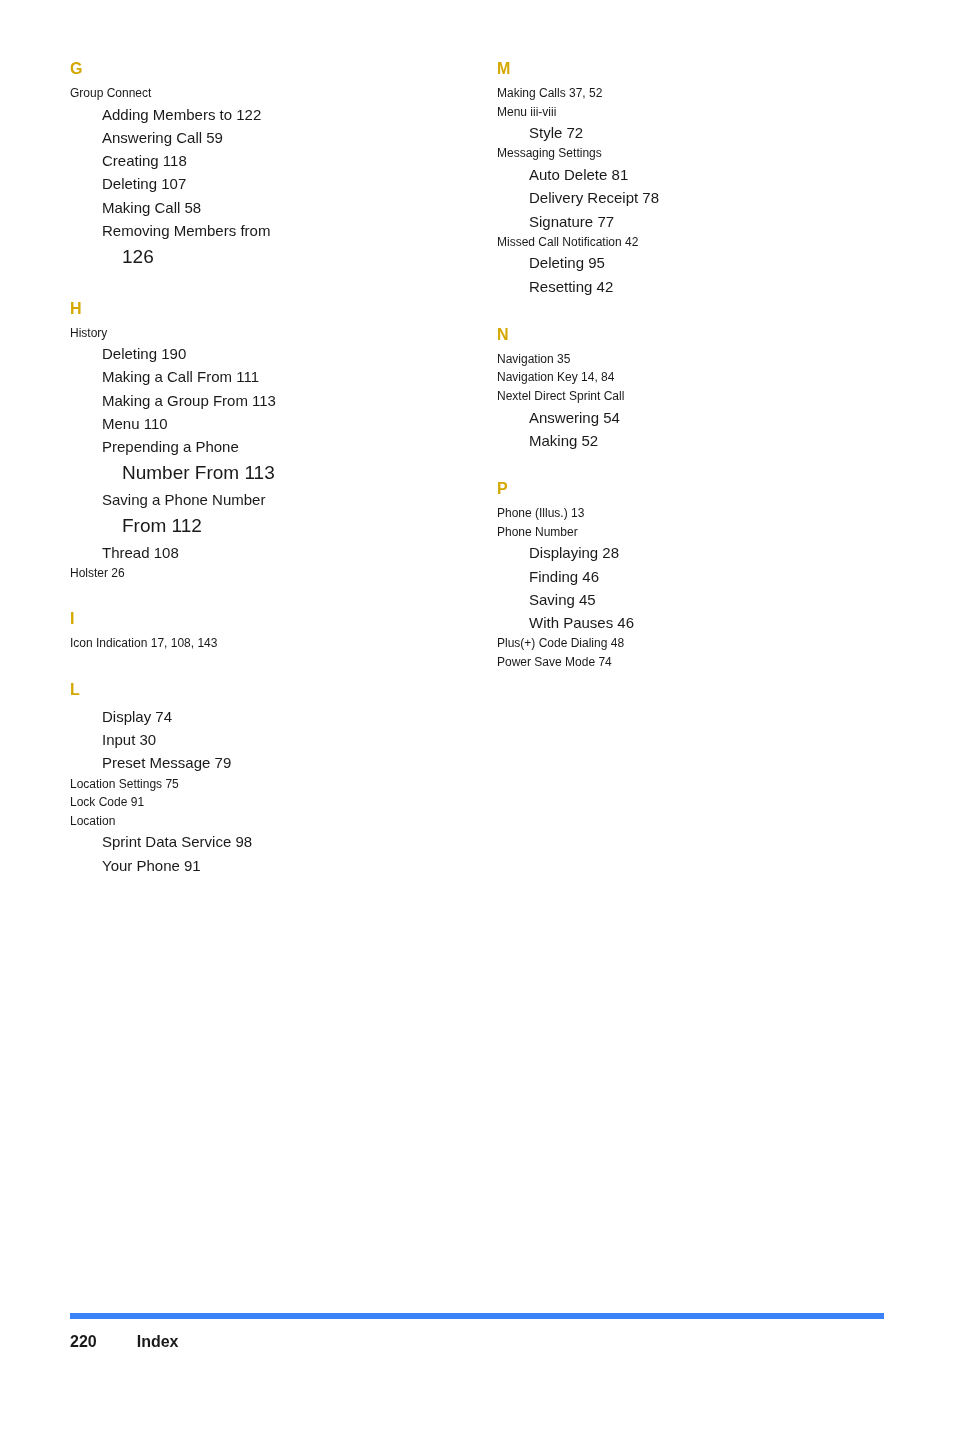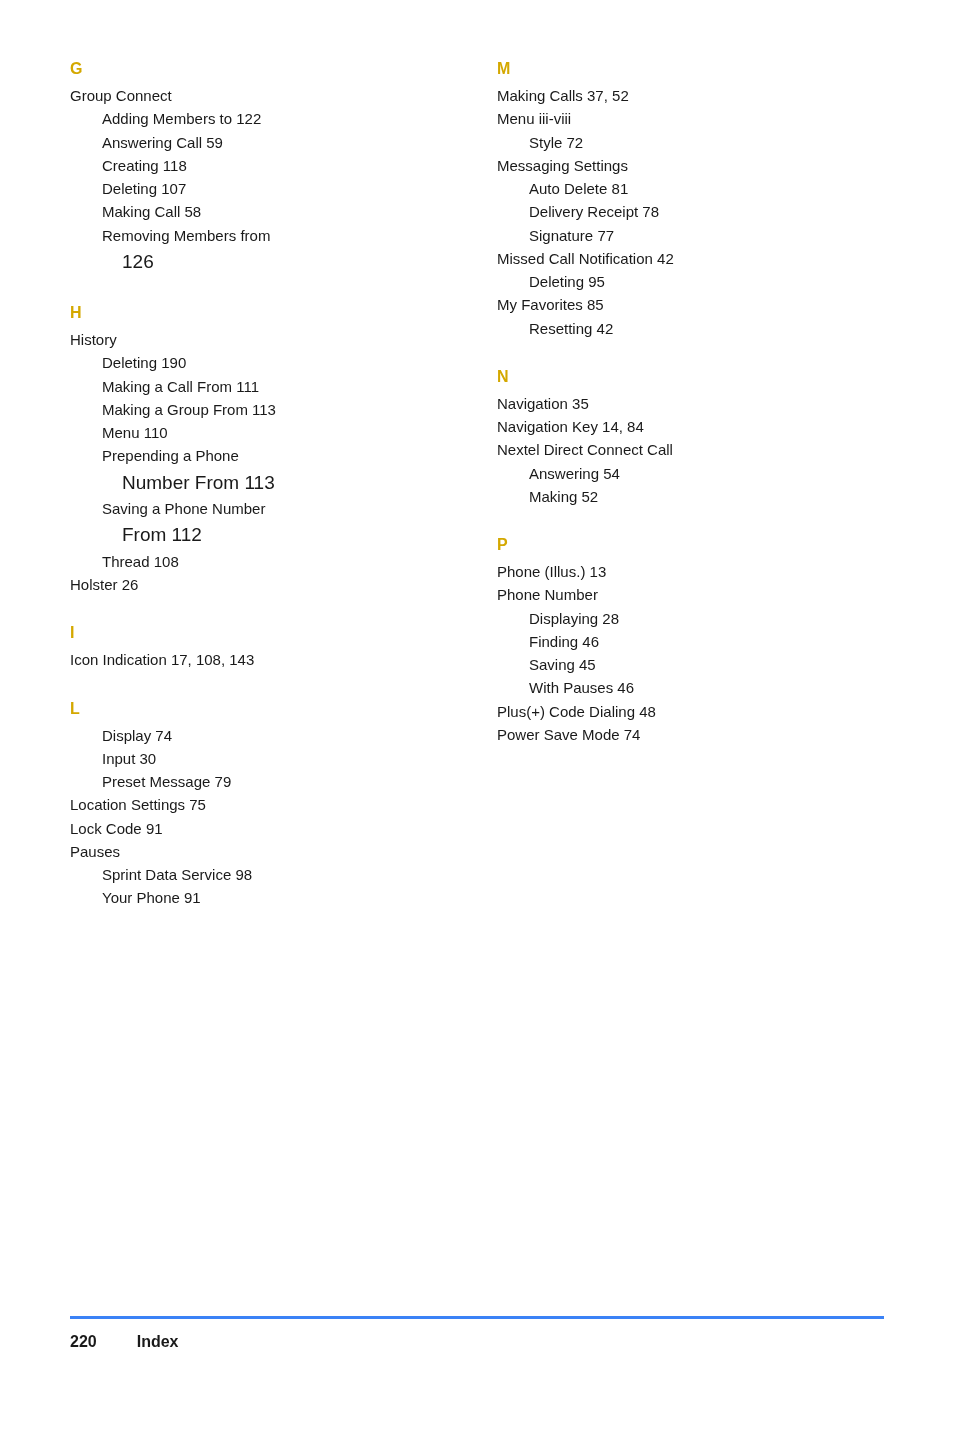--- a/index.html
+++ b/index.html
@@ -35,38 +35,38 @@
       color: #d4a800;
       font-weight: bold;
       font-size: 16px;
       margin-bottom: 6px;
     }
     .entry {
       line-height: 1.55;
       font-size: 15px;
     }
     .entry-main {
-      font-size: 15px;
+      font-size: 12px;
       line-height: 1.55;
     }
     .sub-entry {
       padding-left: 32px;
       font-size: 15px;
       line-height: 1.55;
     }
     .sub-sub-entry {
       padding-left: 52px;
       font-size: 19px;
       line-height: 1.55;
     }
     .footer {
       display: flex;
       flex-direction: row;
       align-items: center;
-      border-top: 3px solid #3b82f6;
+      border-top: 6px solid #3b82f6;
       padding-top: 14px;
       margin-top: 30px;
     }
     .footer-page {
       font-weight: bold;
       font-size: 16px;
       margin-right: 40px;
     }
     .footer-label {
       font-weight: bold;
@@ -108,45 +108,44 @@
           <div class="section-letter">I</div>
           <div class="entry entry-main">Icon Indication 17, 108, 143</div>
         </div>
         <div class="section">
           <div class="section-letter">L</div>
           <div class="entry sub-entry">Display 74</div>
           <div class="entry sub-entry">Input 30</div>
           <div class="entry sub-entry">Preset Message 79</div>
           <div class="entry entry-main">Location Settings 75</div>
           <div class="entry entry-main">Lock Code 91</div>
-          <div class="entry entry-main">Pauses</div>
+          <div class="entry entry-main">Location</div>
           <div class="entry sub-entry">Sprint Data Service 98</div>
           <div class="entry sub-entry">Your Phone 91</div>
         </div>
       </div>
     <div class="col" id="right-col">
         <div class="section">
           <div class="section-letter">M</div>
           <div class="entry entry-main">Making Calls 37, 52</div>
           <div class="entry entry-main">Menu iii-viii</div>
           <div class="entry sub-entry">Style 72</div>
           <div class="entry entry-main">Messaging Settings</div>
           <div class="entry sub-entry">Auto Delete 81</div>
           <div class="entry sub-entry">Delivery Receipt 78</div>
           <div class="entry sub-entry">Signature 77</div>
           <div class="entry entry-main">Missed Call Notification 42</div>
           <div class="entry sub-entry">Deleting 95</div>
-          <div class="entry entry-main">My Favorites 85</div>
           <div class="entry sub-entry">Resetting 42</div>
         </div>
         <div class="section">
           <div class="section-letter">N</div>
           <div class="entry entry-main">Navigation 35</div>
           <div class="entry entry-main">Navigation Key 14, 84</div>
-          <div class="entry entry-main">Nextel Direct Connect Call</div>
+          <div class="entry entry-main">Nextel Direct Sprint Call</div>
           <div class="entry sub-entry">Answering 54</div>
           <div class="entry sub-entry">Making 52</div>
         </div>
         <div class="section">
           <div class="section-letter">P</div>
           <div class="entry entry-main">Phone (Illus.) 13</div>
           <div class="entry entry-main">Phone Number</div>
           <div class="entry sub-entry">Displaying 28</div>
           <div class="entry sub-entry">Finding 46</div>
           <div class="entry sub-entry">Saving  45</div>

